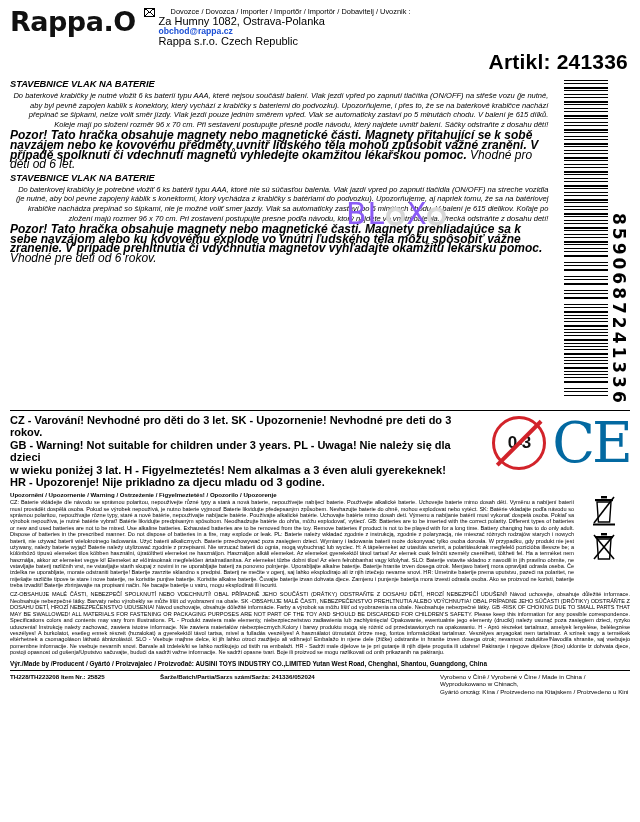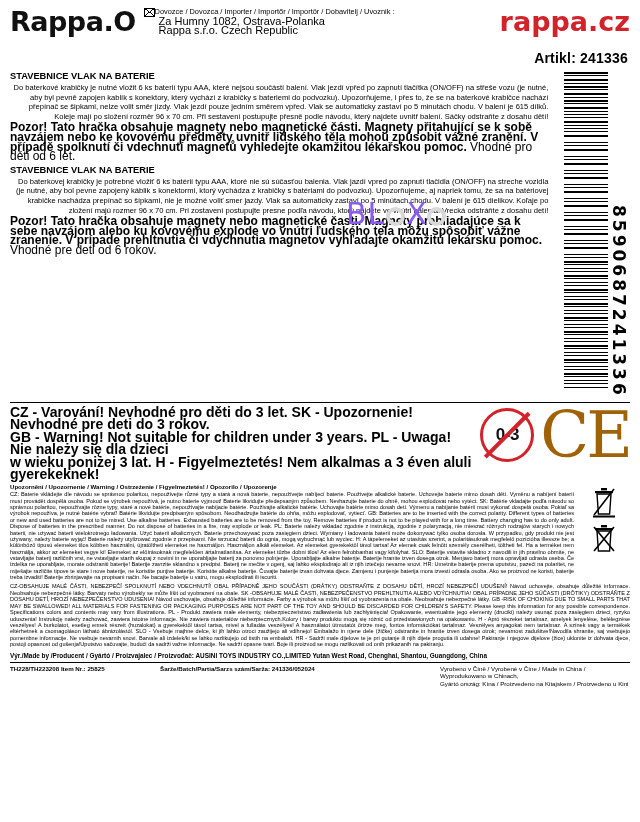--- a/index.html
+++ b/index.html
@@ -41,21 +41,21 @@
   .addr-block {
     flex: 1;
     margin: 0 8px;
     font-size: 7.4px;
     line-height: 10px;
     padding-top: 1px;
   }
   .addr-line {
     display: flex;
     align-items: flex-end;
-    gap: 0;
+    gap: 16px;
   }
   .addr-icon {
     width: 11px; height: 9px;
     border: 1px solid #000;
     position: relative;
     flex: 0 0 auto;
     margin-top: 1px;
     background: #fff;
   }
   .addr-icon:before {
@@ -87,36 +87,37 @@
     color: #d2232a;
     line-height: 30px;
     white-space: nowrap;
     position: relative;
     top: 1px;
   }
 
   
   .artikl {
     text-align: right;
-    font-size: 14px;
+    font-size: 21px;
     font-weight: bold;
     padding-right: 2px;
     margin-top: -2px;
     margin-bottom: 2px;
     letter-spacing: 0.2px;
   }
 
   
   .body-wrap {
     display: flex;
     align-items: flex-start;
   }
   .text-col {
     width: 545px;
     padding-right: 4px;
+    font-style: italic;
   }
   .barcode-col {
     width: 78px;
     position: relative;
     height: 330px;
     padding-top: 2px;
   }
   .barcode-digits {
     writing-mode: vertical-rl;
     font-family: "DejaVu Sans", sans-serif;
@@ -198,21 +199,21 @@
   }
 
   
   .agewrap {
     display: flex;
     align-items: flex-start;
     margin-top: 2px;
   }
   .agetext {
     flex: 1;
-    font-size: 14px;
+    font-size: 11px;
     font-weight: bold;
     line-height: 12.4px;
     padding-right: 8px;
   }
   .marks {
     width: 150px;
     display: flex;
     align-items: center;
     justify-content: flex-end;
     gap: 6px;
@@ -236,25 +237,25 @@
   }
   .no03 .slash {
     position: absolute;
     left: 50%; top: 50%;
     width: 62px; height: 3.5px;
     background: #d2232a;
     transform: translate(-50%,-50%) rotate(-45deg);
   }
   .ce {
     font-family: "DejaVu Serif", serif;
-    font-size: 64px;
+    font-size: 56px;
     line-height: 50px;
     font-weight: normal;
     letter-spacing: -3px;
-    color: #a16207;
+    color: #0369a1;
   }
 
   
   .fineblock {
     display: flex;
     align-items: flex-start;
     margin-top: 3px;
   }
   .fine {
     flex: 1;
@@ -318,24 +319,24 @@
 
   <div class="header">
     <div class="logo-left">Rappa.O</div>
 
     <div class="addr-block">
       <div class="addr-line">
         <span class="addr-icon"></span>
         <span class="addr-text">Dovozce / Dovozca / Importer / Importőr / Importör / Dobavitelj / Uvoznik :</span>
       </div>
       <div class="addr-sub">Za Humny 1082, Ostrava-Polanka</div>
+      <div class="addr-mail">obchod@rappa.cz</div>
       <div class="addr-sub">Rappa s.r.o.  Czech Republic</div>
     </div>
 
-    <div class="logo-right">rappa.cz</div>
   </div>
 
   <div class="artikl">Artikl: 241336</div>
 
   <div class="body-wrap">
     <div class="text-col">
 
       <h2 class="sec">STAVEBNICE VLAK NA BATERIE</h2>
       <p class="body">Do baterkové krabičky je nutné vložit 6 ks baterií typu AAA, které nejsou součástí balení. Vlak jezdí vpřed po zapnutí tlačítka (ON/OFF) na střeše vozu (je nutné, aby byl pevně zapojen kablík s konektory, který vychází z krabičky s bateriemi do podvozku). Upozorňujeme, i přes to, že se na baterkové krabičce nachází přepínač se šipkami, nelze volit směr jízdy. Vlak jezdí pouze jedním směrem vpřed. Vlak se automaticky zastaví po 5 minutách chodu. V balení je 615 dílků. Koleje mají po složení rozměr 96 x 70 cm. Při sestavení postupujte přesně podle návodu, který najdete uvnitř balení. Sáčky odstraňte z dosahu dětí!</p>
       <p class="warn">
@@ -361,20 +362,21 @@
     <span>BL</span><span class="ring"></span><span class="xx">X</span><span class="ring"></span>
   </div>
 
   <hr class="hr">
 
   <div class="agewrap">
     <div class="agetext">
       <div>CZ - Varování! Nevhodné pro děti do 3 let. SK - Upozornenie! Nevhodné pre deti do 3 rokov.</div>
       <div>GB - Warning! Not suitable for children under 3 years. PL - Uwaga! Nie należy się dla dzieci</div>
       <div>w wieku poniżej 3 lat. H - Figyelmeztetés! Nem alkalmas a 3 éven aluli gyerekeknek!</div>
+      <div>HR - Upozorenje! Nije prikladno za djecu mladu od 3 godine.</div>
     </div>
     <div class="marks">
       <div class="no03">
         <span class="txt">0-3</span>
         <span class="slash"></span>
       </div>
       <div class="ce">CE</div>
     </div>
   </div>
 

